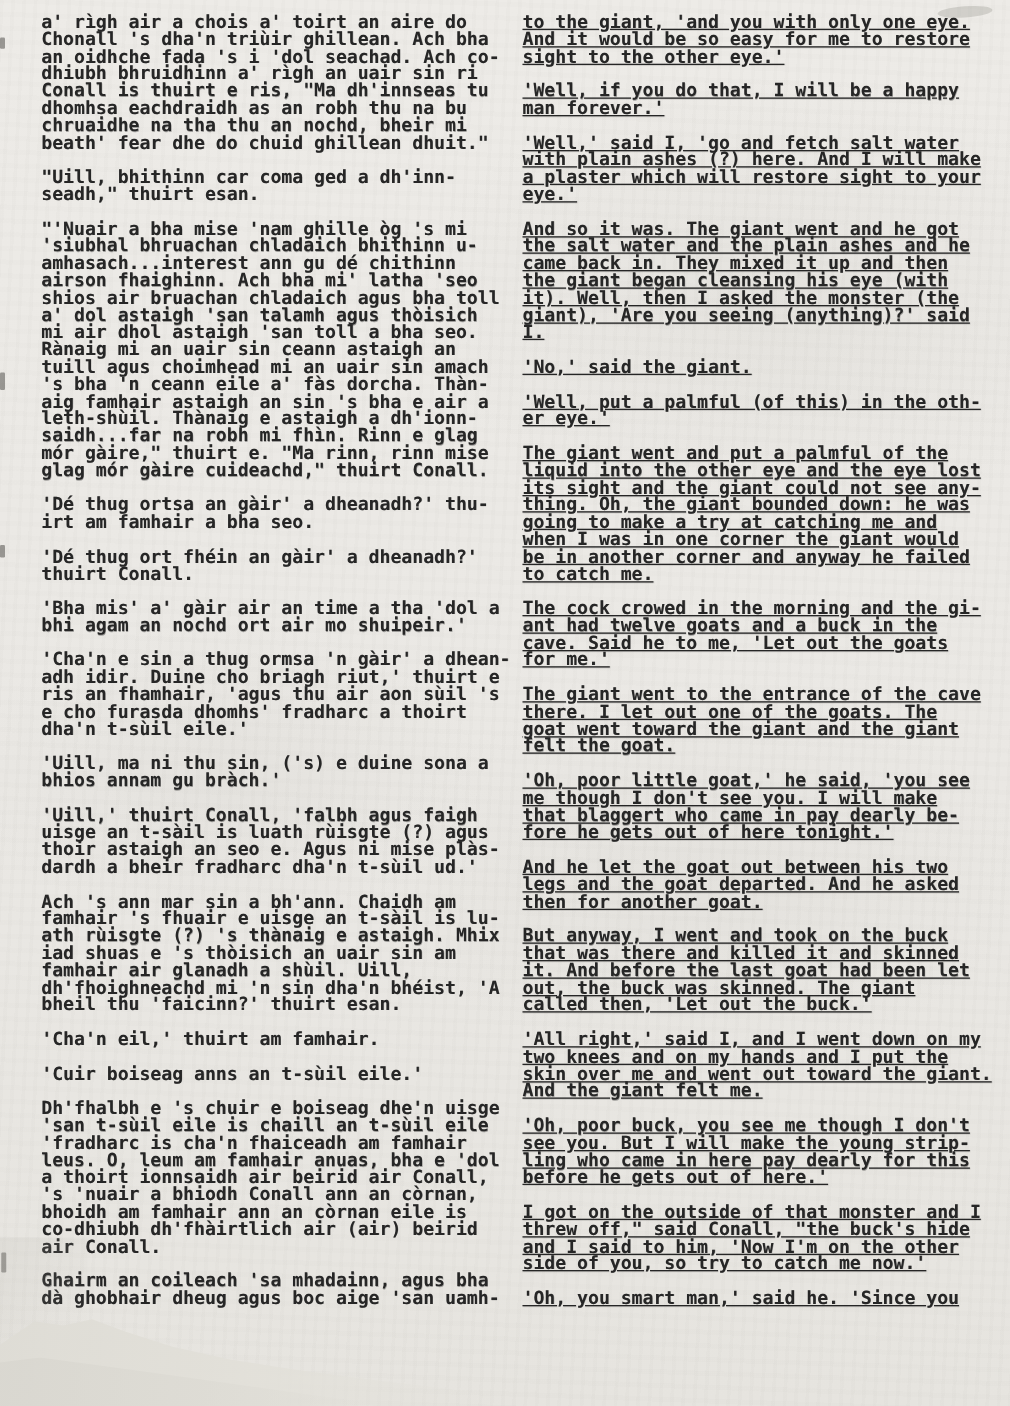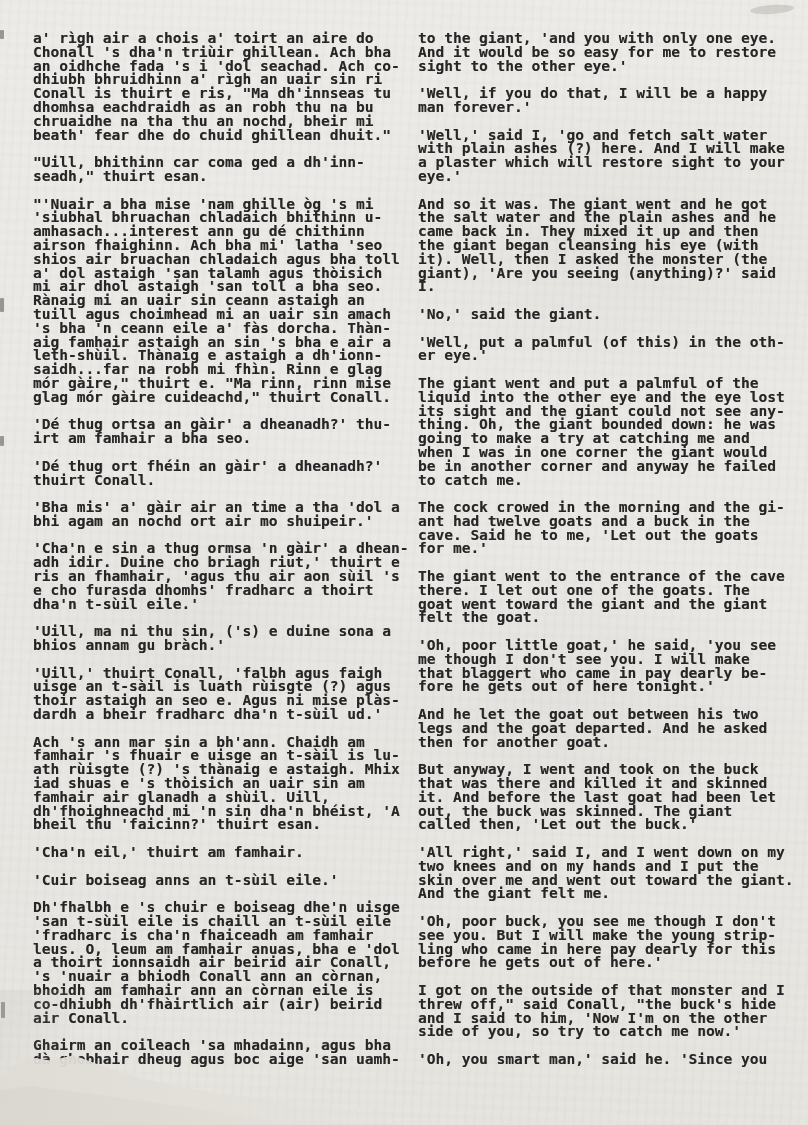--- a/index.html
+++ b/index.html
@@ -17,27 +17,27 @@
       linear-gradient(180deg,#edebe7 0%, #eae8e4 55%, #e6e4df 100%);
   }
   
   .grain{
     position:absolute;inset:0;pointer-events:none;
     background:
       repeating-linear-gradient(93deg, rgba(120,118,110,0.025) 0 3px, rgba(0,0,0,0) 3px 9px),
       repeating-linear-gradient(2deg, rgba(140,138,130,0.02) 0 4px, rgba(0,0,0,0) 4px 11px);
   }
   .col{
-    position:absolute;top:32px;
+    position:absolute;top:12px;
     font-size:14.5px;font-weight:bold;color:var(--ink,#262626);
     white-space:pre;letter-spacing:0;
     text-shadow:0.3px 0.3px 0.4px rgba(40,40,40,0.38);
   }
   .col-left{left:33px;}
-  .col-right{left:418px;}
+  .col-right{left:418px;text-decoration:underline;}
   .para{margin:0 0 13.8px 0;}
   .line{height:13.8px;line-height:13.8px;}
   .uline{text-decoration-thickness:1.6px;text-underline-offset:2.5px;}
   
   .stain-wash{
     position:absolute;left:0;top:1040px;width:460px;height:85px;
     background:linear-gradient(100deg,#dedcd5 0%, #e2e0d9 45%, rgba(235,233,228,0) 88%);
     clip-path:polygon(0 42%, 6% 20%, 11% 24%, 16% 18%, 22% 30%, 30% 44%, 40% 56%, 52% 66%, 66% 76%, 82% 86%, 100% 96%, 100% 100%, 0 100%);
     opacity:0.95;
   }

